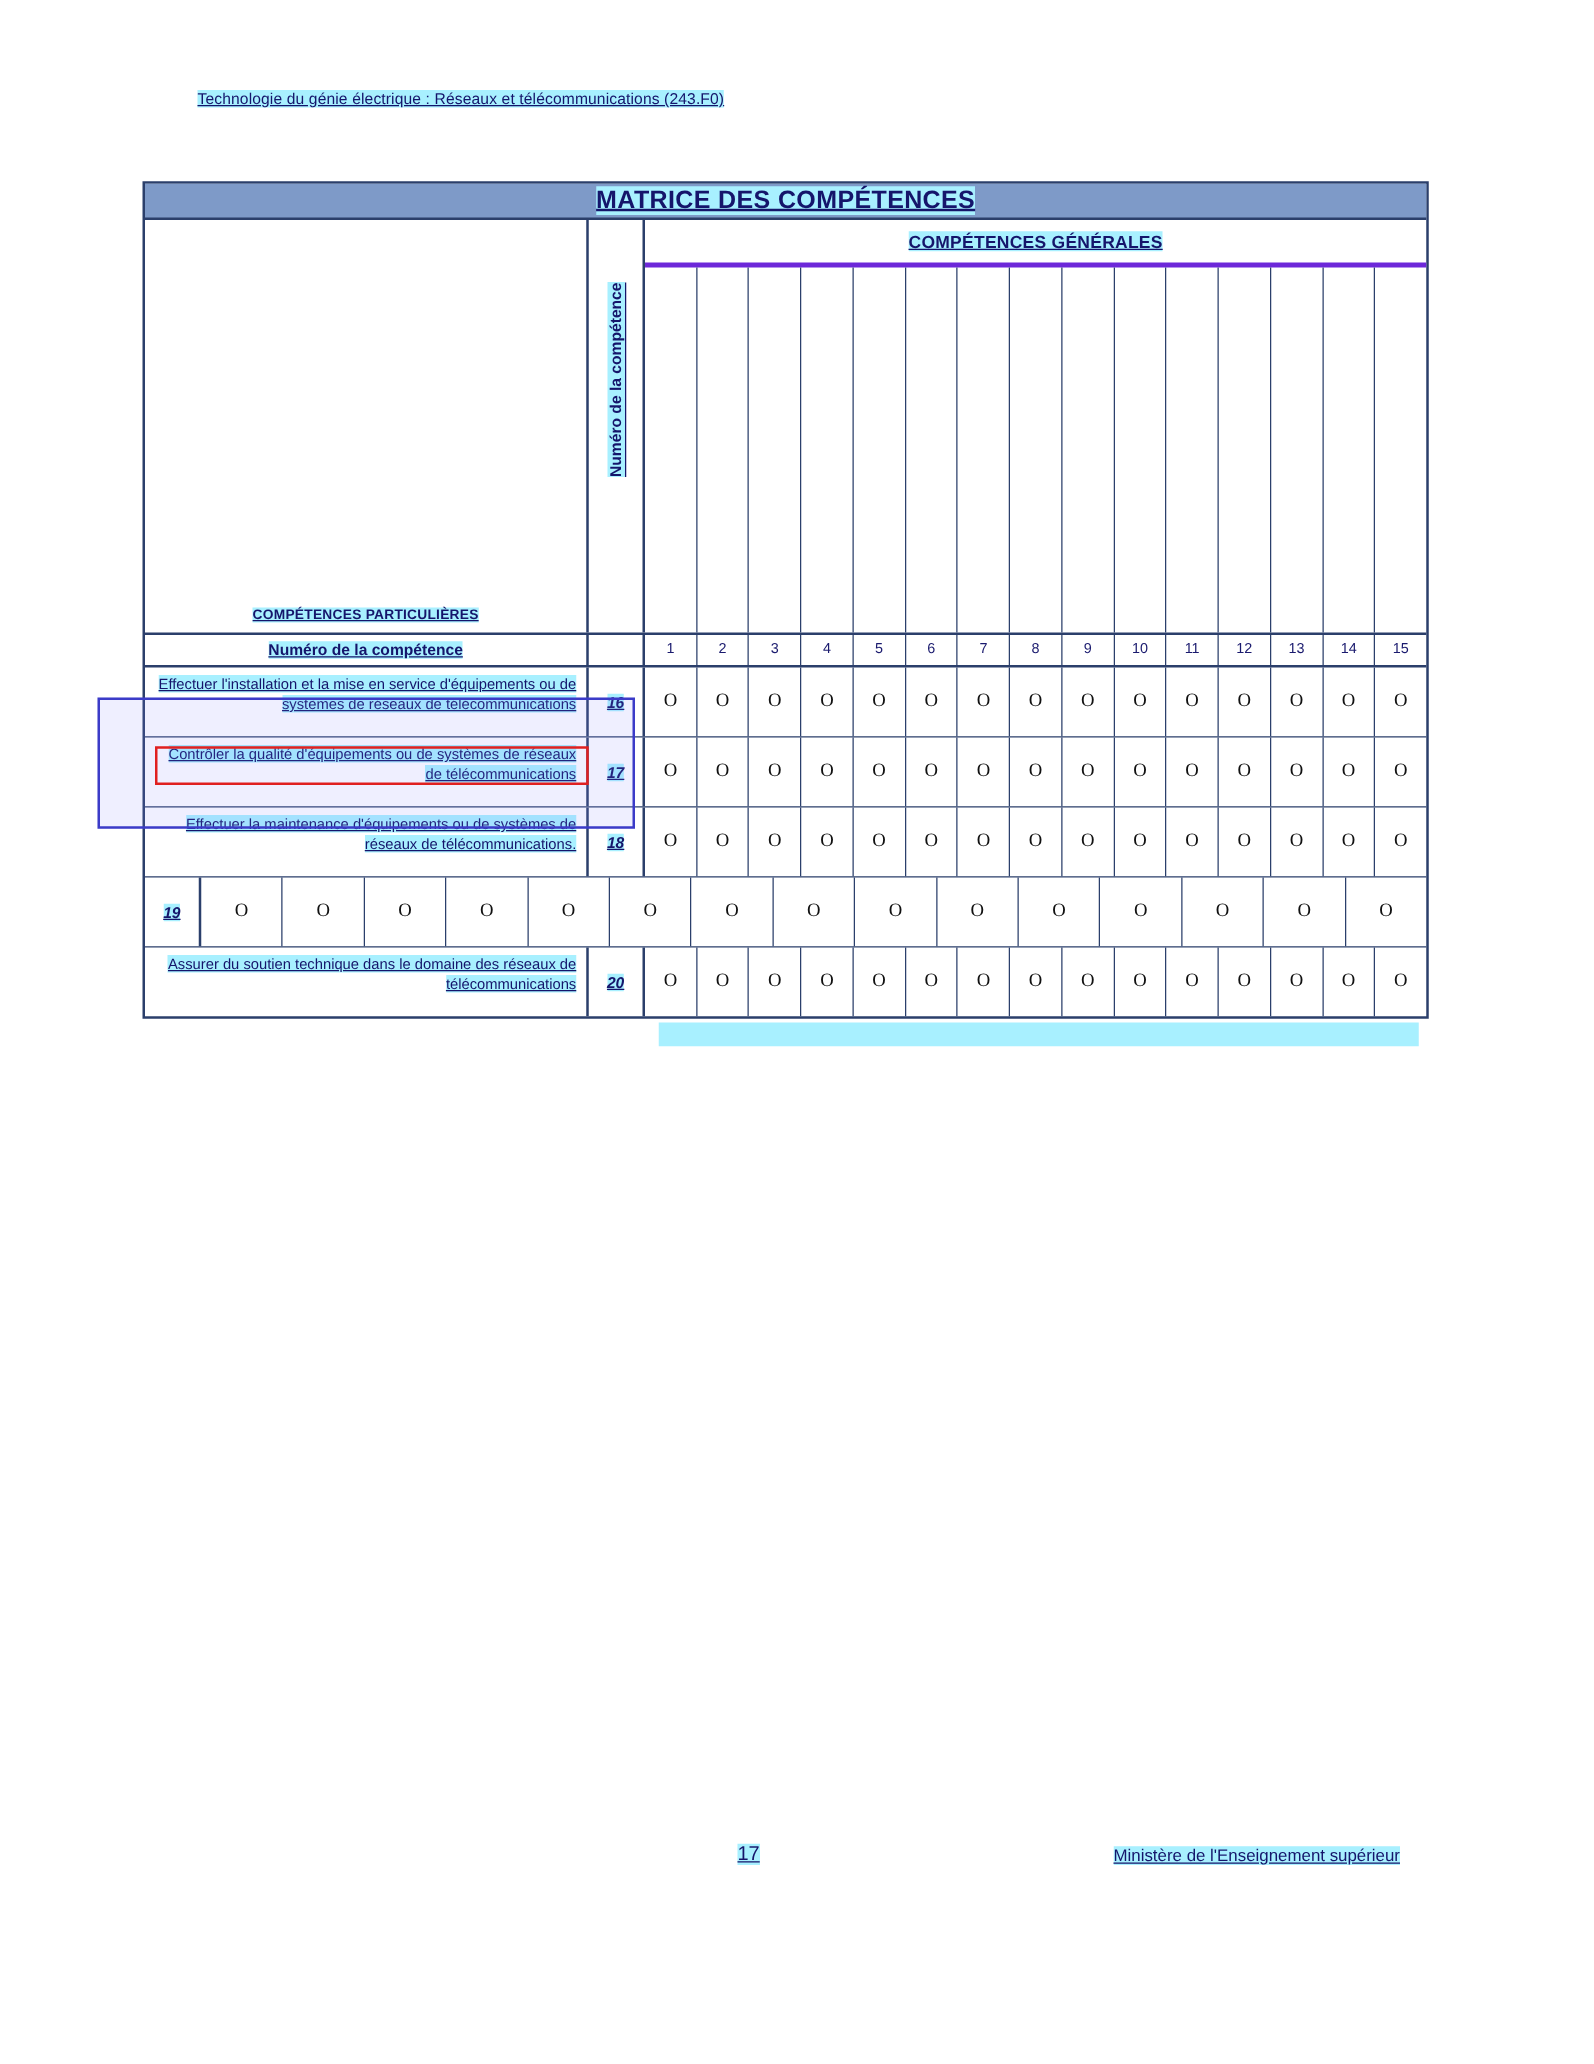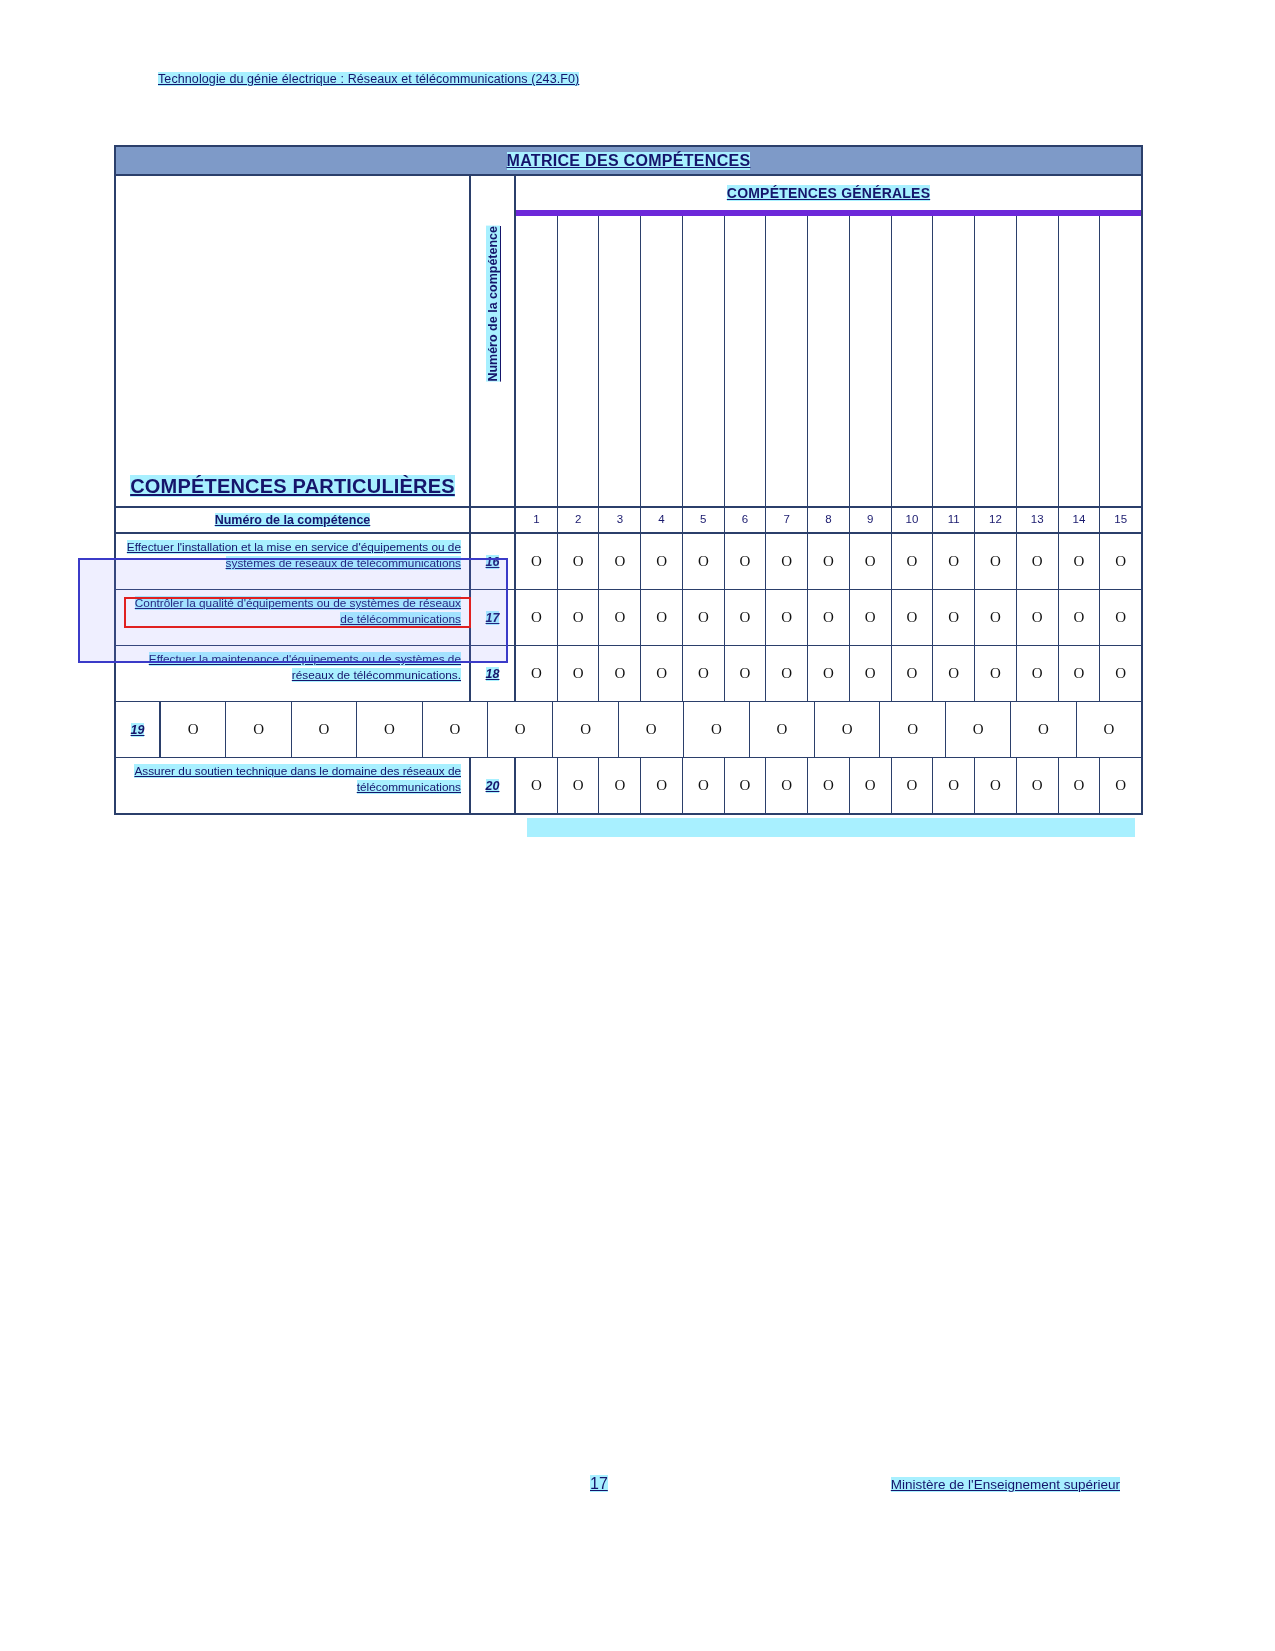--- a/index.html
+++ b/index.html
@@ -49,21 +49,21 @@
   }
   .title-bar {
     height: 27px;
     background: #7e9ac8;
     border-bottom: 2px solid #2b3f6b;
     display: flex;
     align-items: center;
     justify-content: center;
   }
   .title-bar span {
-    font-size: 16px;
+    font-size: 20px;
     font-weight: bold;
     letter-spacing: 0.3px;
   }
 
   .head-row {
     display: flex;
     height: 330px;
   }
   .head-left {
     width: 355px;
@@ -80,21 +80,21 @@
     font-weight: bold;
     font-style: italic;
     line-height: 1.45;
   }
   .head-left-title .hl { display: inline; }
   .head-left-bottom {
     position: absolute;
     left: 0; right: 0;
     bottom: 8px;
     text-align: center;
-    font-size: 20px;
+    font-size: 11px;
     font-weight: bold;
     letter-spacing: 0.2px;
   }
   .head-num {
     width: 45px;
     border-right: 2px solid #2b3f6b;
     box-sizing: border-box;
     position: relative;
   }
   .vert {
@@ -110,21 +110,21 @@
     font-size: 12.5px;
     font-weight: bold;
   }
   .head-right {
     flex: 1;
     display: flex;
     flex-direction: column;
   }
   .head-right-title {
     height: 34px;
-    border-bottom: 6px solid #6d28d9;
+    border-bottom: 4px solid #6d28d9;
     display: flex;
     align-items: center;
     justify-content: center;
     font-size: 14px;
     font-weight: bold;
     letter-spacing: 0.2px;
   }
   .gen-cols {
     flex: 1;
     display: flex;

